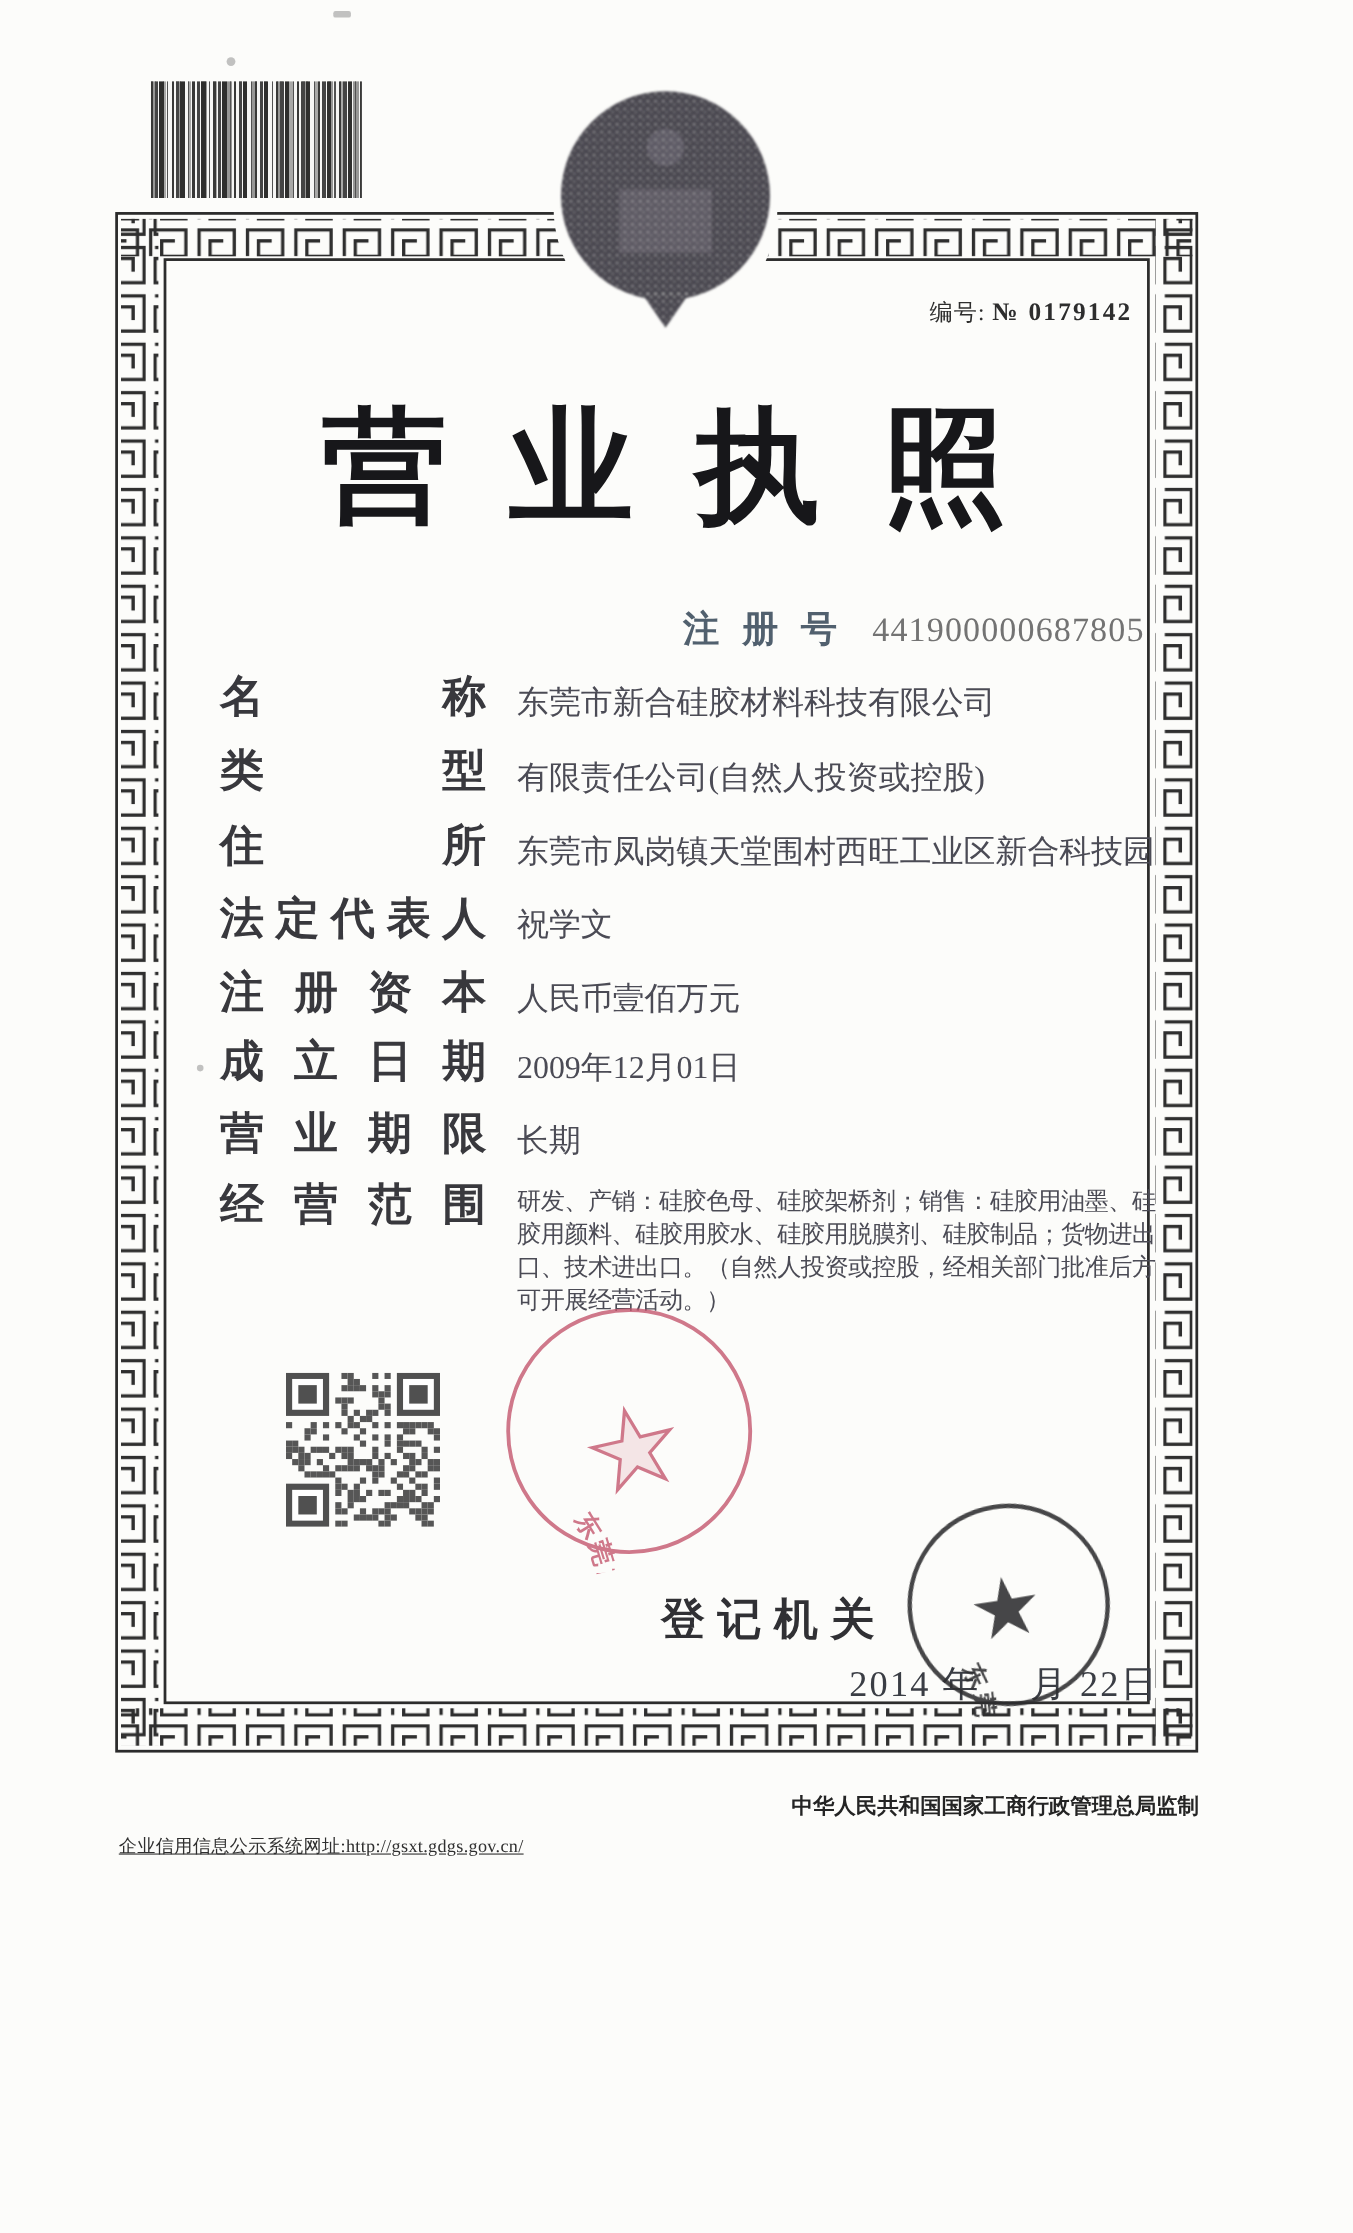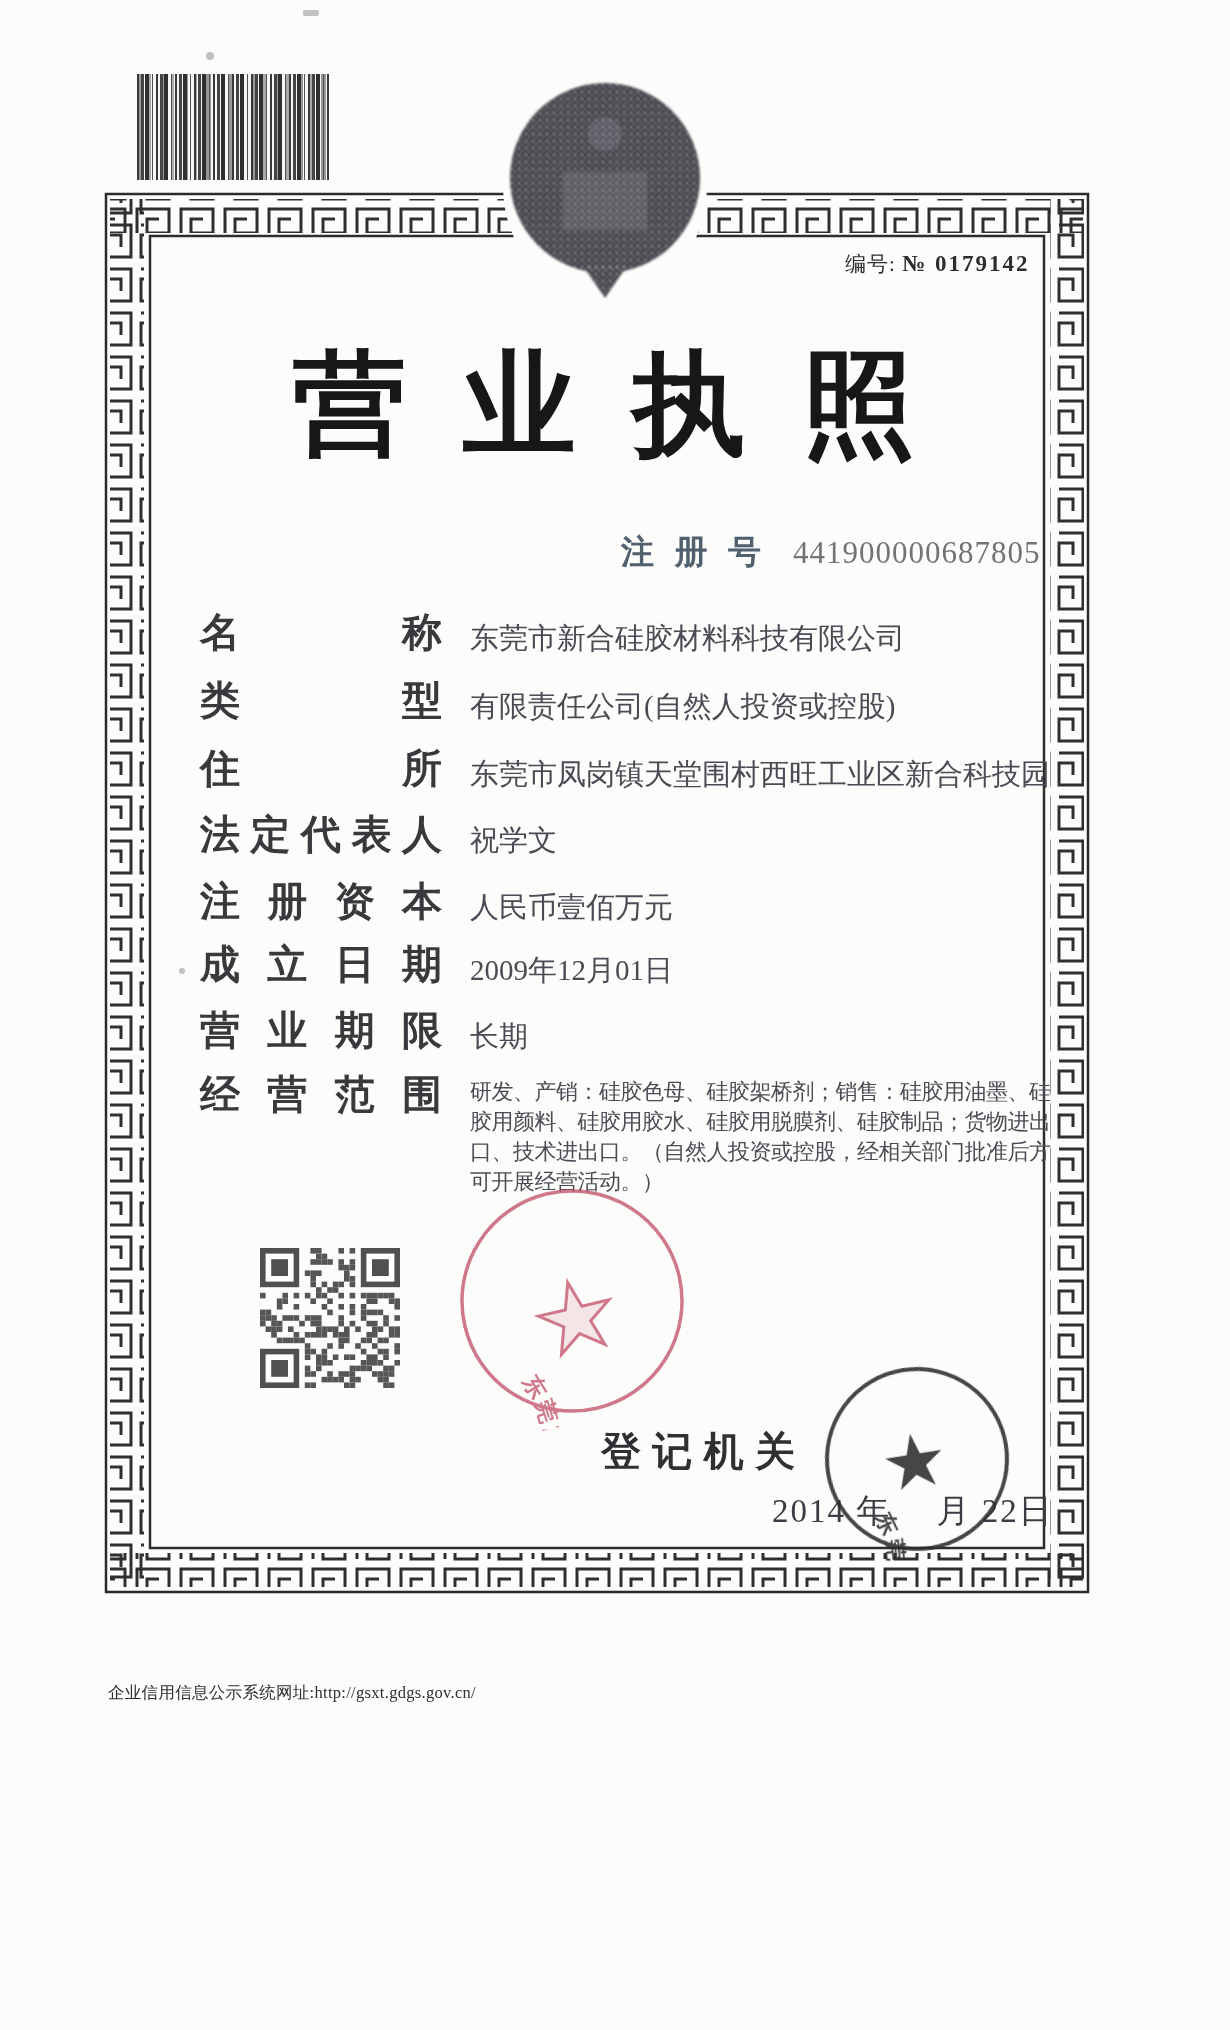--- a/index.html
+++ b/index.html
@@ -5,38 +5,38 @@
   html,body{margin:0;padding:0;background:#e9e9e7;}
   .page{position:relative;width:1230px;height:2030px;background:#fcfcfa;overflow:hidden;
         font-family:"Liberation Serif","DejaVu Serif",serif;}
   
   .barcode{position:absolute;left:137px;top:74px;width:192px;height:106px;
     background:
       repeating-linear-gradient(90deg,#1c1c1c 0 2px,rgba(255,255,255,.0) 2px 4px,#2a2a2a 4px 7px,rgba(255,255,255,.0) 7px 8px,#101010 8px 12px,rgba(255,255,255,0) 12px 15px,#3a3a3a 15px 16px,rgba(255,255,255,0) 16px 19px),
       repeating-linear-gradient(90deg,rgba(40,40,40,.55) 0 5px,rgba(250,250,250,.6) 5px 11px,rgba(60,60,60,.5) 11px 14px,rgba(250,250,250,.65) 14px 23px);
     filter:blur(.6px) contrast(.92);opacity:.9;}
   
-  .abs{position:absolute;}
+  .abs{position:absolute;margin-top:20px;}
   .serial{left:845px;top:250px;font-size:21px;color:#2d2d2d;letter-spacing:1px;white-space:nowrap;}
   .serial .no{font-weight:700;font-size:23px;letter-spacing:2px;}
   .title{left:293px;top:348px;width:622px;display:flex;justify-content:space-between;
     font-size:113px;font-weight:800;color:#252527;font-family:"Liberation Sans","DejaVu Sans",sans-serif;
     filter:blur(.6px) contrast(1.15);line-height:1;}
   .regline{left:621px;top:530px;display:flex;align-items:center;white-space:nowrap;}
   .reglabel{width:140px;display:flex;justify-content:space-between;font-size:33px;color:#51606e;font-weight:600;}
   .regvalue{margin-left:32px;font-size:31px;letter-spacing:1px;color:#737373;}
   .row{position:absolute;left:200px;display:flex;align-items:flex-start;}
   .flabel{width:242px;display:flex;justify-content:space-between;font-size:40px;font-weight:700;
     color:#38383d;line-height:1.05;filter:blur(.2px);}
   .fvalue{margin-left:28px;font-size:29px;color:#4b4b55;padding-top:7px;white-space:nowrap;filter:blur(.2px);}
   .scope{white-space:normal;width:590px;font-size:22px;letter-spacing:-.5px;line-height:30px;padding-top:3px;}
   .registrar{left:601px;top:1424px;width:194px;display:flex;justify-content:space-between;
     font-size:40px;font-weight:600;color:#303034;}
   .dateline{left:772px;top:1489px;font-size:33px;letter-spacing:2px;color:#3a3d44;white-space:pre;}
-  .fleft{left:108px;top:1682px;font-size:16.5px;color:#2f2f2f;letter-spacing:.3px;}
+  .fleft{left:108px;top:1648px;font-size:16.5px;color:#2f2f2f;letter-spacing:.3px;text-decoration:underline;}
   .fright{left:695px;top:1608px;width:395px;text-align:right;font-size:19.5px;font-weight:700;color:#242424;}
   svg.frame,svg.emblem,svg.seal,svg.qr{position:absolute;}
   svg.frame{left:0;top:0;}
   svg.emblem{left:503px;top:76px;}
   svg.qr{left:260px;top:1248px;opacity:.85;filter:blur(.3px);}
   .seal-red{left:452px;top:1181px;transform:rotate(-13deg);opacity:.8;}
   .seal-black{left:815px;top:1357px;transform:rotate(-9deg);opacity:.88;filter:blur(.25px);}
   .speck{position:absolute;background:#8f8f8f;border-radius:50%;opacity:.55;}
 </style>
 </head>
@@ -400,17 +400,18 @@
         <path id="arcB" d="M51.1,152.9 A72,72 0 1 1 51,152.7"></path>
       </defs>
     <circle cx="102" cy="102" r="90" fill="none" stroke="#2e2e30" stroke-width="4"></circle>
     <text font-size="22" letter-spacing="3" fill="#2e2e30" font-weight="700" font-family="Liberation Serif, serif">
       <textPath href="#arcB">东莞市工商行政管理局</textPath>
     </text>
     <polygon transform="translate(99,106)" points="0,-30 6.7,-9.2 28.5,-9.3 10.9,3.5 17.6,24.3 0,11.4 -17.6,24.3 -10.9,3.5 -28.5,-9.3 -6.7,-9.2" fill="#2e2e30"></polygon>
   </svg>
 
   <div class="abs fleft">企业信用信息公示系统网址:http://gsxt.gdgs.gov.cn/</div>
+  <div class="abs fright">中华人民共和国国家工商行政管理总局监制</div>
 
   <div class="speck" style="left:303px;top:10px;width:16px;height:6px;border-radius:2px;"></div>
   <div class="speck" style="left:206px;top:52px;width:8px;height:8px;"></div>
   <div class="speck" style="left:179px;top:968px;width:6px;height:6px;"></div>
 </div>
 
 </body></html>

